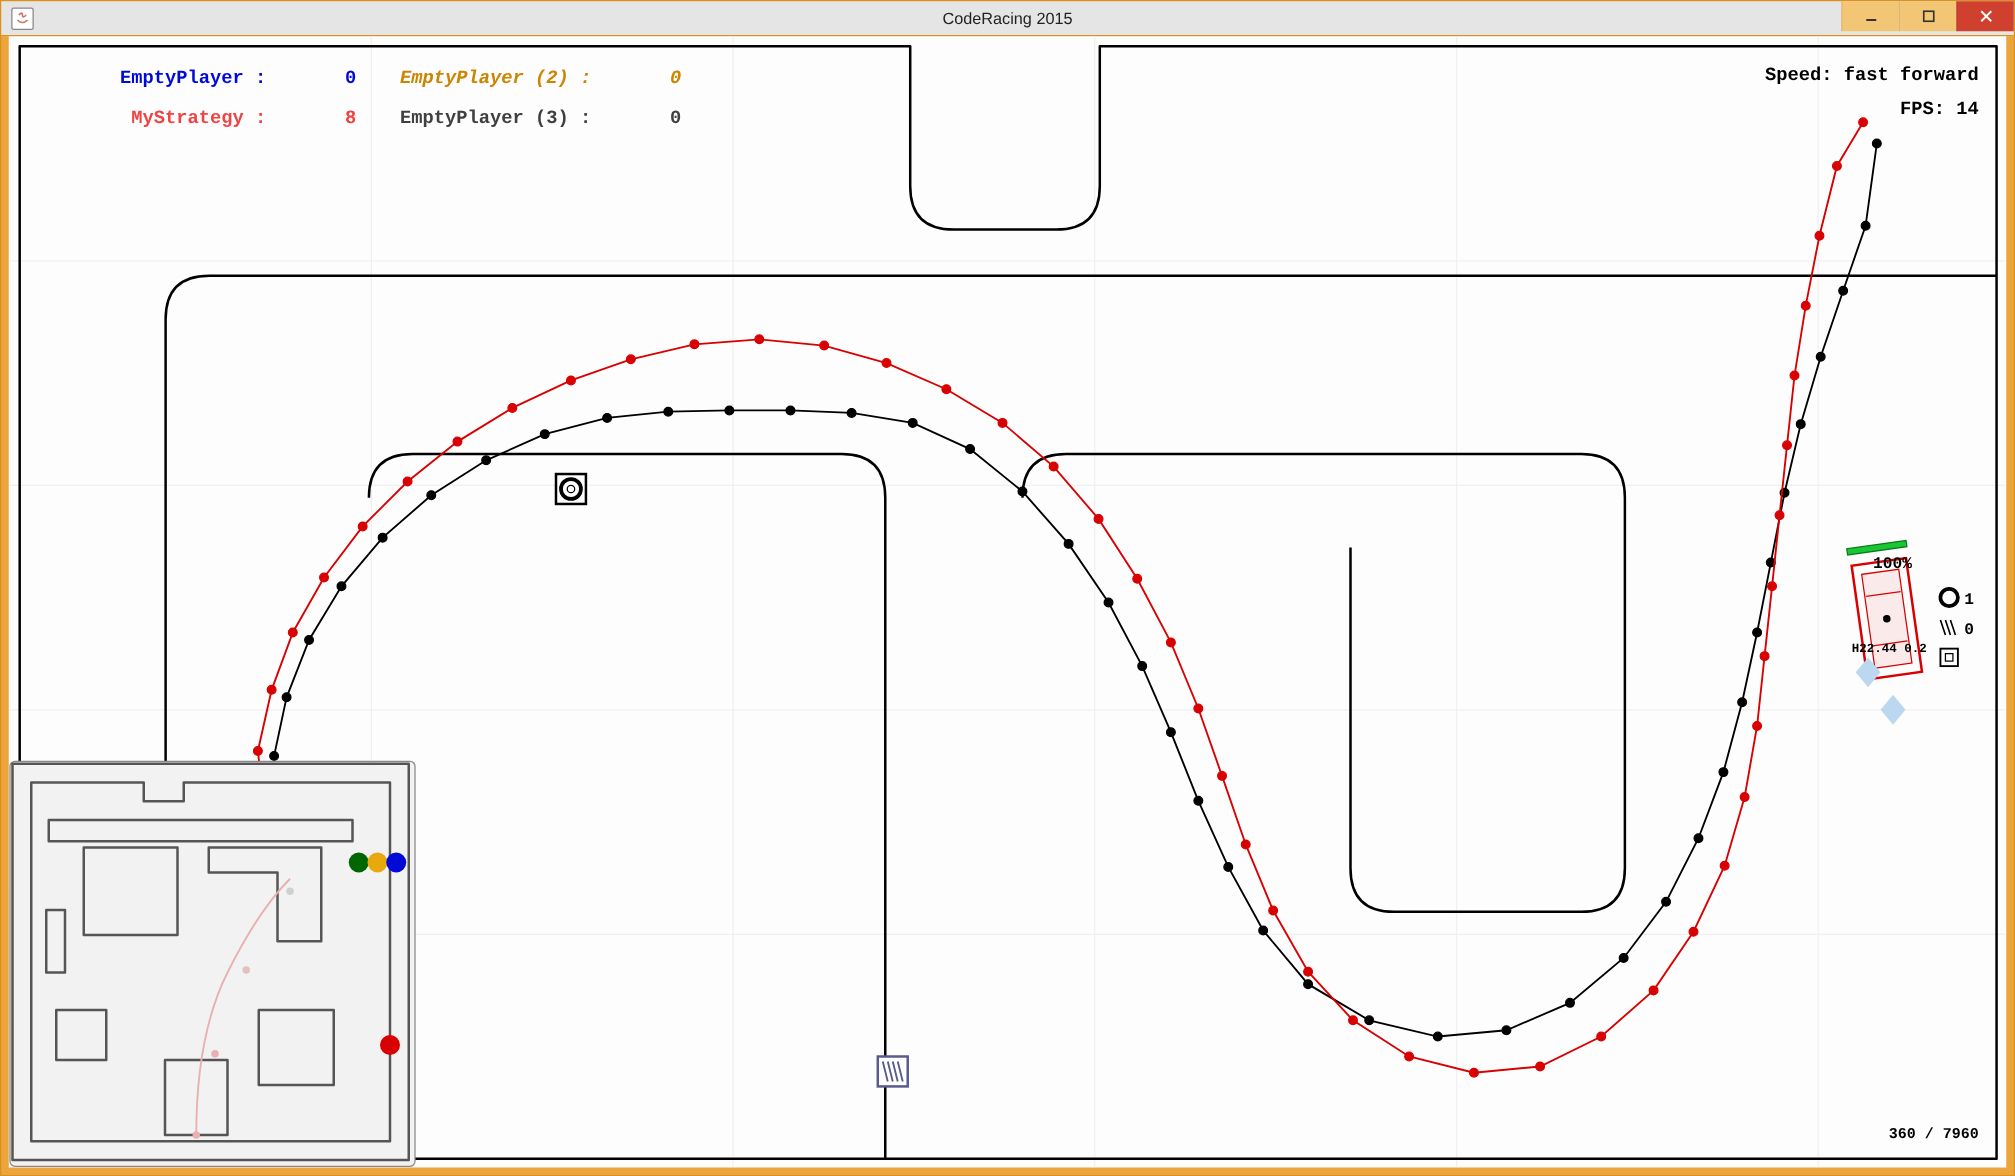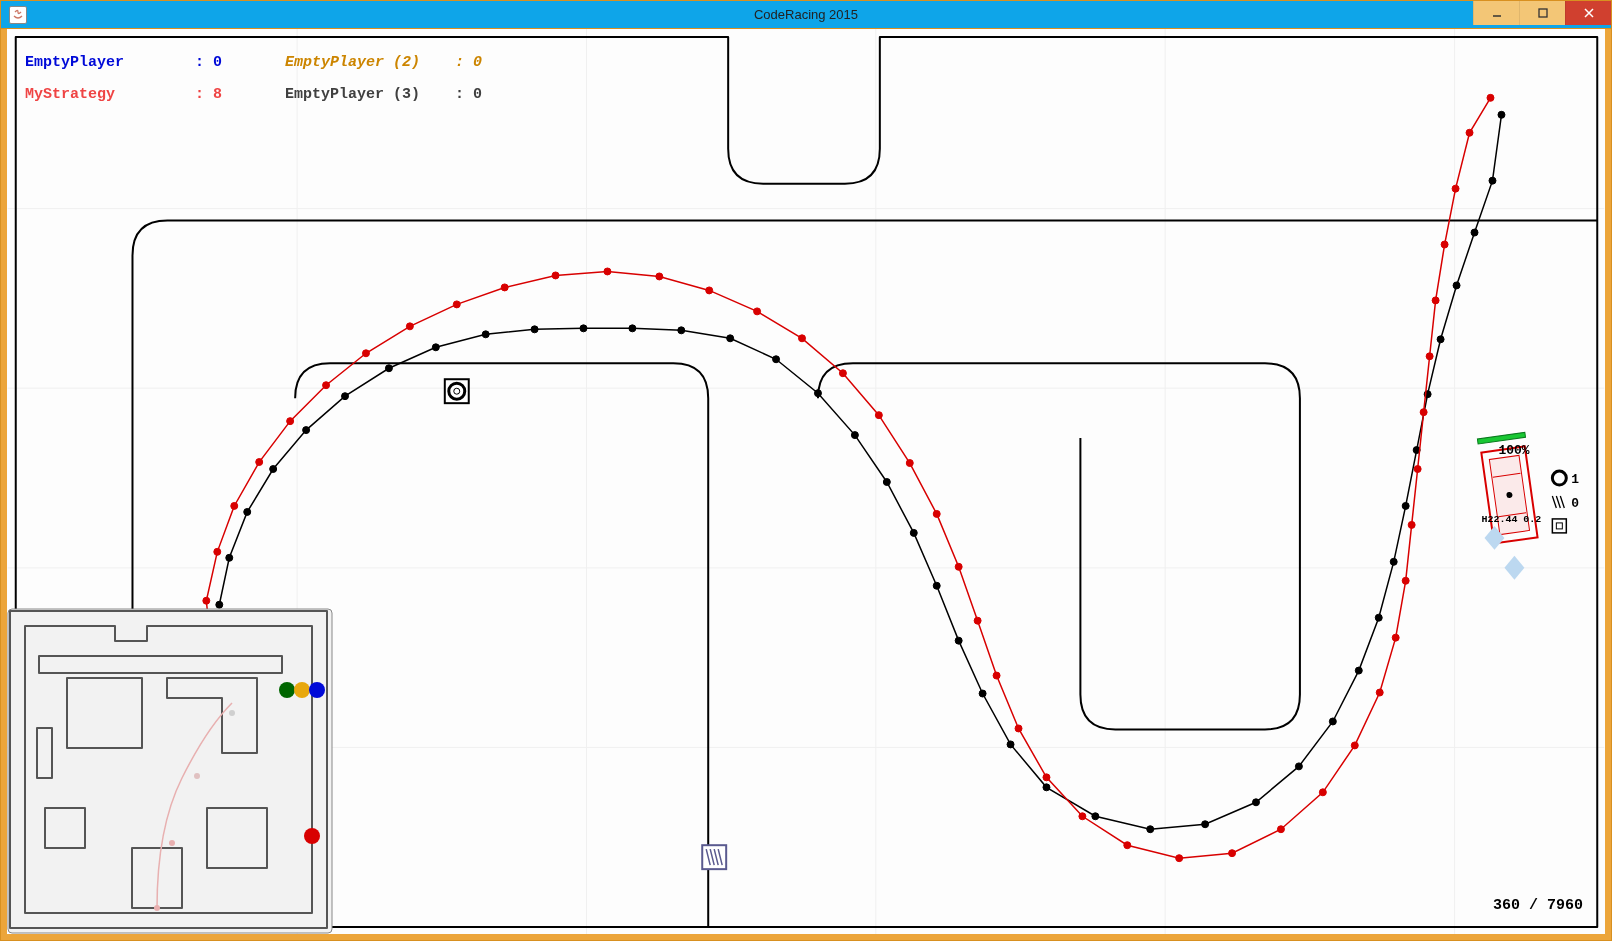--- a/index.html
+++ b/index.html
@@ -14,21 +14,21 @@
 }
 .window-frame {
   position: absolute;
   top: 0; left: 0; right: 0; bottom: 0;
   border: 1px solid #d89020;
 }
 .titlebar {
   position: absolute;
   top: 0; left: 0; right: 0;
   height: 28px;
-  background: #0ea5e9;
+  background: #e5e5e5;
   display: flex;
   align-items: center;
   border-bottom: 1px solid #d89020;
 }
 .titlebar .app-icon {
   width: 18px; height: 18px;
   margin: 0 6px 0 8px;
   background: #fff;
   border: 1px solid #888;
   border-radius: 2px;
@@ -66,20 +66,21 @@
   top: 28px; left: 6px; right: 6px; bottom: 6px;
   background: #fdfdfd;
   overflow: hidden;
 }
 
 .scoreboard {
   position: absolute;
   top: 18px; left: 18px;
   font-size: 15px;
   line-height: 2.1;
+  text-align: right;
 }
 .score-row { display: flex; }
 .score-cell-name { width: 170px; }
 .score-cell-colon { width: 18px; }
 .score-cell-val { width: 72px; }
 .c-blue   { color: #000ad8; }
 .c-red    { color: #ef4444; }
 .c-orange { color: #cc8500; font-style: italic; }
 .c-green  { color: #404040; }
 
@@ -87,21 +88,21 @@
   position: absolute;
   top: 18px; right: 22px;
   text-align: right;
   font-size: 15px;
   line-height: 1.8;
   color: #000;
 }
 .tick-counter {
   position: absolute;
   right: 22px; bottom: 20px;
-  font-size: 15px;
+  font-size: 12px;
   color: #000;
 }
 
 
 .game-svg {
   position: absolute;
   top: 0; left: 0;
   width: 100%; height: 100%;
 }
 
@@ -320,20 +321,30 @@
       <div class="score-row">
         <span class="score-cell-name c-red">MyStrategy</span>
         <span class="score-cell-colon c-red">:</span>
         <span class="score-cell-val c-red">8</span>
         <span class="score-cell-name c-green">EmptyPlayer (3)</span>
         <span class="score-cell-colon c-green">:</span>
         <span class="score-cell-val c-green">0</span>
       </div>
     </div>
 
+    <div class="status-right">
+      <div>
+        <span>Speed:</span>
+        <span>fast forward</span>
+      </div>
+      <div>
+        <span>FPS:</span>
+        <span>14</span>
+      </div>
+    </div>
 
     <div class="tick-counter">
       <span>360</span>
       <span>/</span>
       <span>7960</span>
     </div>
 
     <div class="minimap">
       <svg viewBox="0 0 326 326">
         <rect x="1" y="1" width="324" height="324" fill="#f2f2f2" stroke="#888" stroke-width="1" rx="4"></rect>

